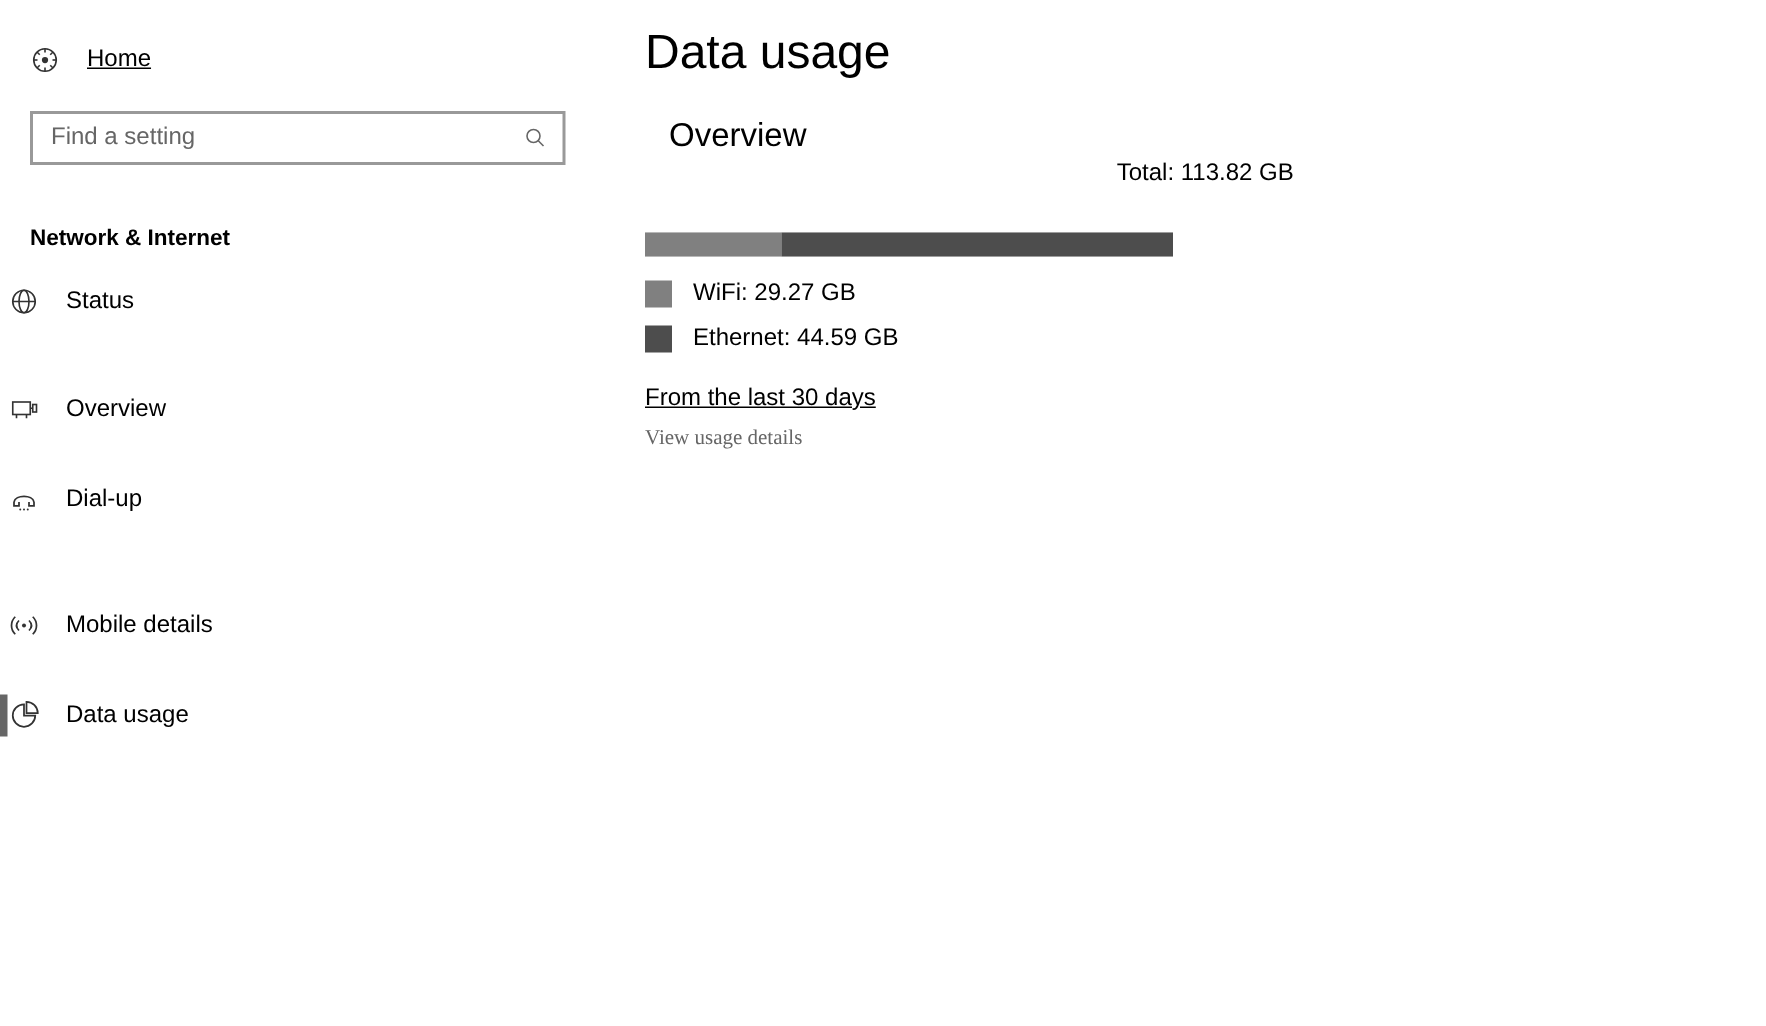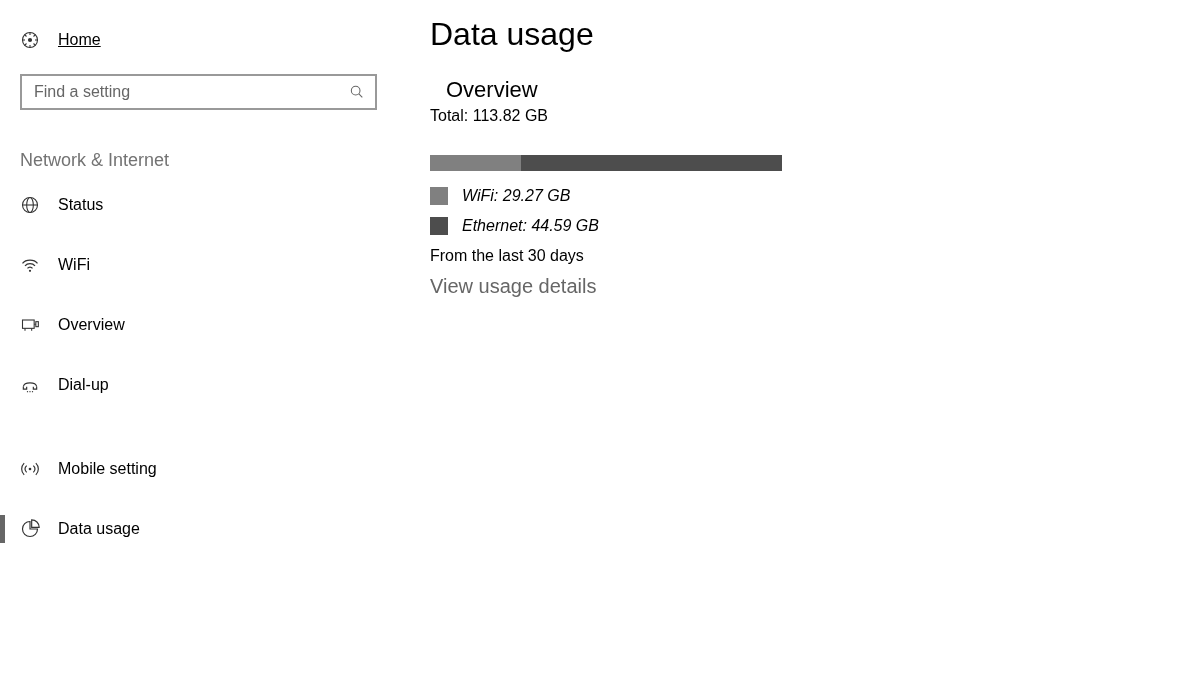--- a/index.html
+++ b/index.html
@@ -59,29 +59,30 @@
     font-family: inherit;
     color: #333;
     background: transparent;
   }
   .search-box input::placeholder { color: #666; }
   .search-box .search-icon {
     color: #666;
   }
   .section-header {
     padding: 40px 0 10px 20px;
-    font-size: 18px;
-    color: #737373;
+    font-size: 15px;
+    color: #000000;
+    font-weight: bold;
   }
   .nav-list { }
   .nav-item {
     display: flex;
     align-items: center;
     height: 48px;
-    padding-left: 20px;
+    padding-left: 6px;
     cursor: pointer;
     position: relative;
   }
   .nav-item.selected::before {
     content: "";
     position: absolute;
     left: 0;
     top: 10px;
     bottom: 10px;
     width: 5px;
@@ -109,20 +110,21 @@
     margin: 6px 0 24px 0;
   }
   .overview-title {
     font-size: 22px;
     font-weight: 400;
     margin: 0 0 4px 16px;
   }
   .total-line {
     font-size: 16px;
     margin-bottom: 30px;
+    text-align: center;
   }
   .bar {
     width: 352px;
     height: 16px;
     background: #e0e0e0;
     position: relative;
     margin-bottom: 16px;
   }
   .bar .seg1 {
     position: absolute; left:0; top:0; bottom:0;
@@ -130,38 +132,39 @@
   }
   .bar .seg2 {
     position: absolute; top:0; bottom:0;
     background: #4d4d4d;
   }
   .legend-row {
     display: flex;
     align-items: center;
     margin-bottom: 12px;
     font-size: 16px;
-    font-style: italic;
   }
   .legend-swatch {
     width: 18px; height: 18px;
     margin-right: 14px;
   }
   .sw-wifi { background: #808080; }
   .sw-eth  { background: #4d4d4d; }
   .period {
-    margin-top: 12px;
-    font-size: 16px;
+    margin-top: 22px;
+    font-size: 16px;
+    text-decoration: underline;
   }
   .details-link {
     margin-top: 10px;
-    font-size: 20px;
+    font-size: 14px;
     color: #666666;
     cursor: pointer;
     display: inline-block;
+    font-family: Liberation Serif, serif;
   }
 
   svg { display: block; }
 </style>
 </head>
 <body>
 
 <div class="container">
 
   <div class="sidebar">
@@ -205,31 +208,20 @@
           <svg width="20" height="20" viewBox="0 0 24 24" fill="none" stroke="#333" stroke-width="1.3">
             <circle cx="12" cy="12" r="9"></circle>
             <ellipse cx="12" cy="12" rx="4" ry="9"></ellipse>
             <line x1="3" y1="12" x2="21" y2="12"></line>
           </svg>
         </span>
         <span class="label">Status</span>
       </div>
       <div class="gap"></div>
 
-      <div class="nav-item">
-        <span class="icon-slot">
-          <svg width="20" height="20" viewBox="0 0 24 24" fill="none" stroke="#333" stroke-width="1.5">
-            <path d="M3 10 C7 5, 17 5, 21 10"></path>
-            <path d="M6 13 C9 9.5, 15 9.5, 18 13"></path>
-            <path d="M9 16 C10.5 14, 13.5 14, 15 16"></path>
-            <circle cx="12" cy="19" r="1.3" fill="#333" stroke="none"></circle>
-          </svg>
-        </span>
-        <span class="label">WiFi</span>
-      </div>
       <div class="gap"></div>
 
       <div class="nav-item">
         <span class="icon-slot">
           <svg width="20" height="20" viewBox="0 0 24 24" fill="none" stroke="#333" stroke-width="1.3">
             <rect x="3" y="6" width="14" height="10"></rect>
             <rect x="19" y="8" width="3" height="6"></rect>
             <line x1="17" y1="11" x2="19" y2="11"></line>
             <line x1="6" y1="16" x2="6" y2="19"></line>
             <line x1="14" y1="16" x2="14" y2="19"></line>
@@ -261,21 +253,21 @@
       <div class="nav-item">
         <span class="icon-slot">
           <svg width="20" height="20" viewBox="0 0 24 24" fill="none" stroke="#333" stroke-width="1.4">
             <circle cx="12" cy="12" r="1.6" fill="#333" stroke="none"></circle>
             <path d="M8 8 C5.5 10.5, 5.5 13.5, 8 16"></path>
             <path d="M16 8 C18.5 10.5, 18.5 13.5, 16 16"></path>
             <path d="M5 5 C1 9, 1 15, 5 19"></path>
             <path d="M19 5 C23 9, 23 15, 19 19"></path>
           </svg>
         </span>
-        <span class="label">Mobile setting</span>
+        <span class="label">Mobile details</span>
       </div>
       <div class="gap"></div>
 
       <div class="nav-item selected">
         <span class="icon-slot">
           <svg width="20" height="20" viewBox="0 0 24 24" fill="none" stroke="#333" stroke-width="1.4">
             <path d="M12 3 A9 9 0 1 0 21 12 L12 12 Z"></path>
             <path d="M14 1 L14 10 L23 10 A9 9 0 0 0 14 1 Z"></path>
           </svg>
         </span>

